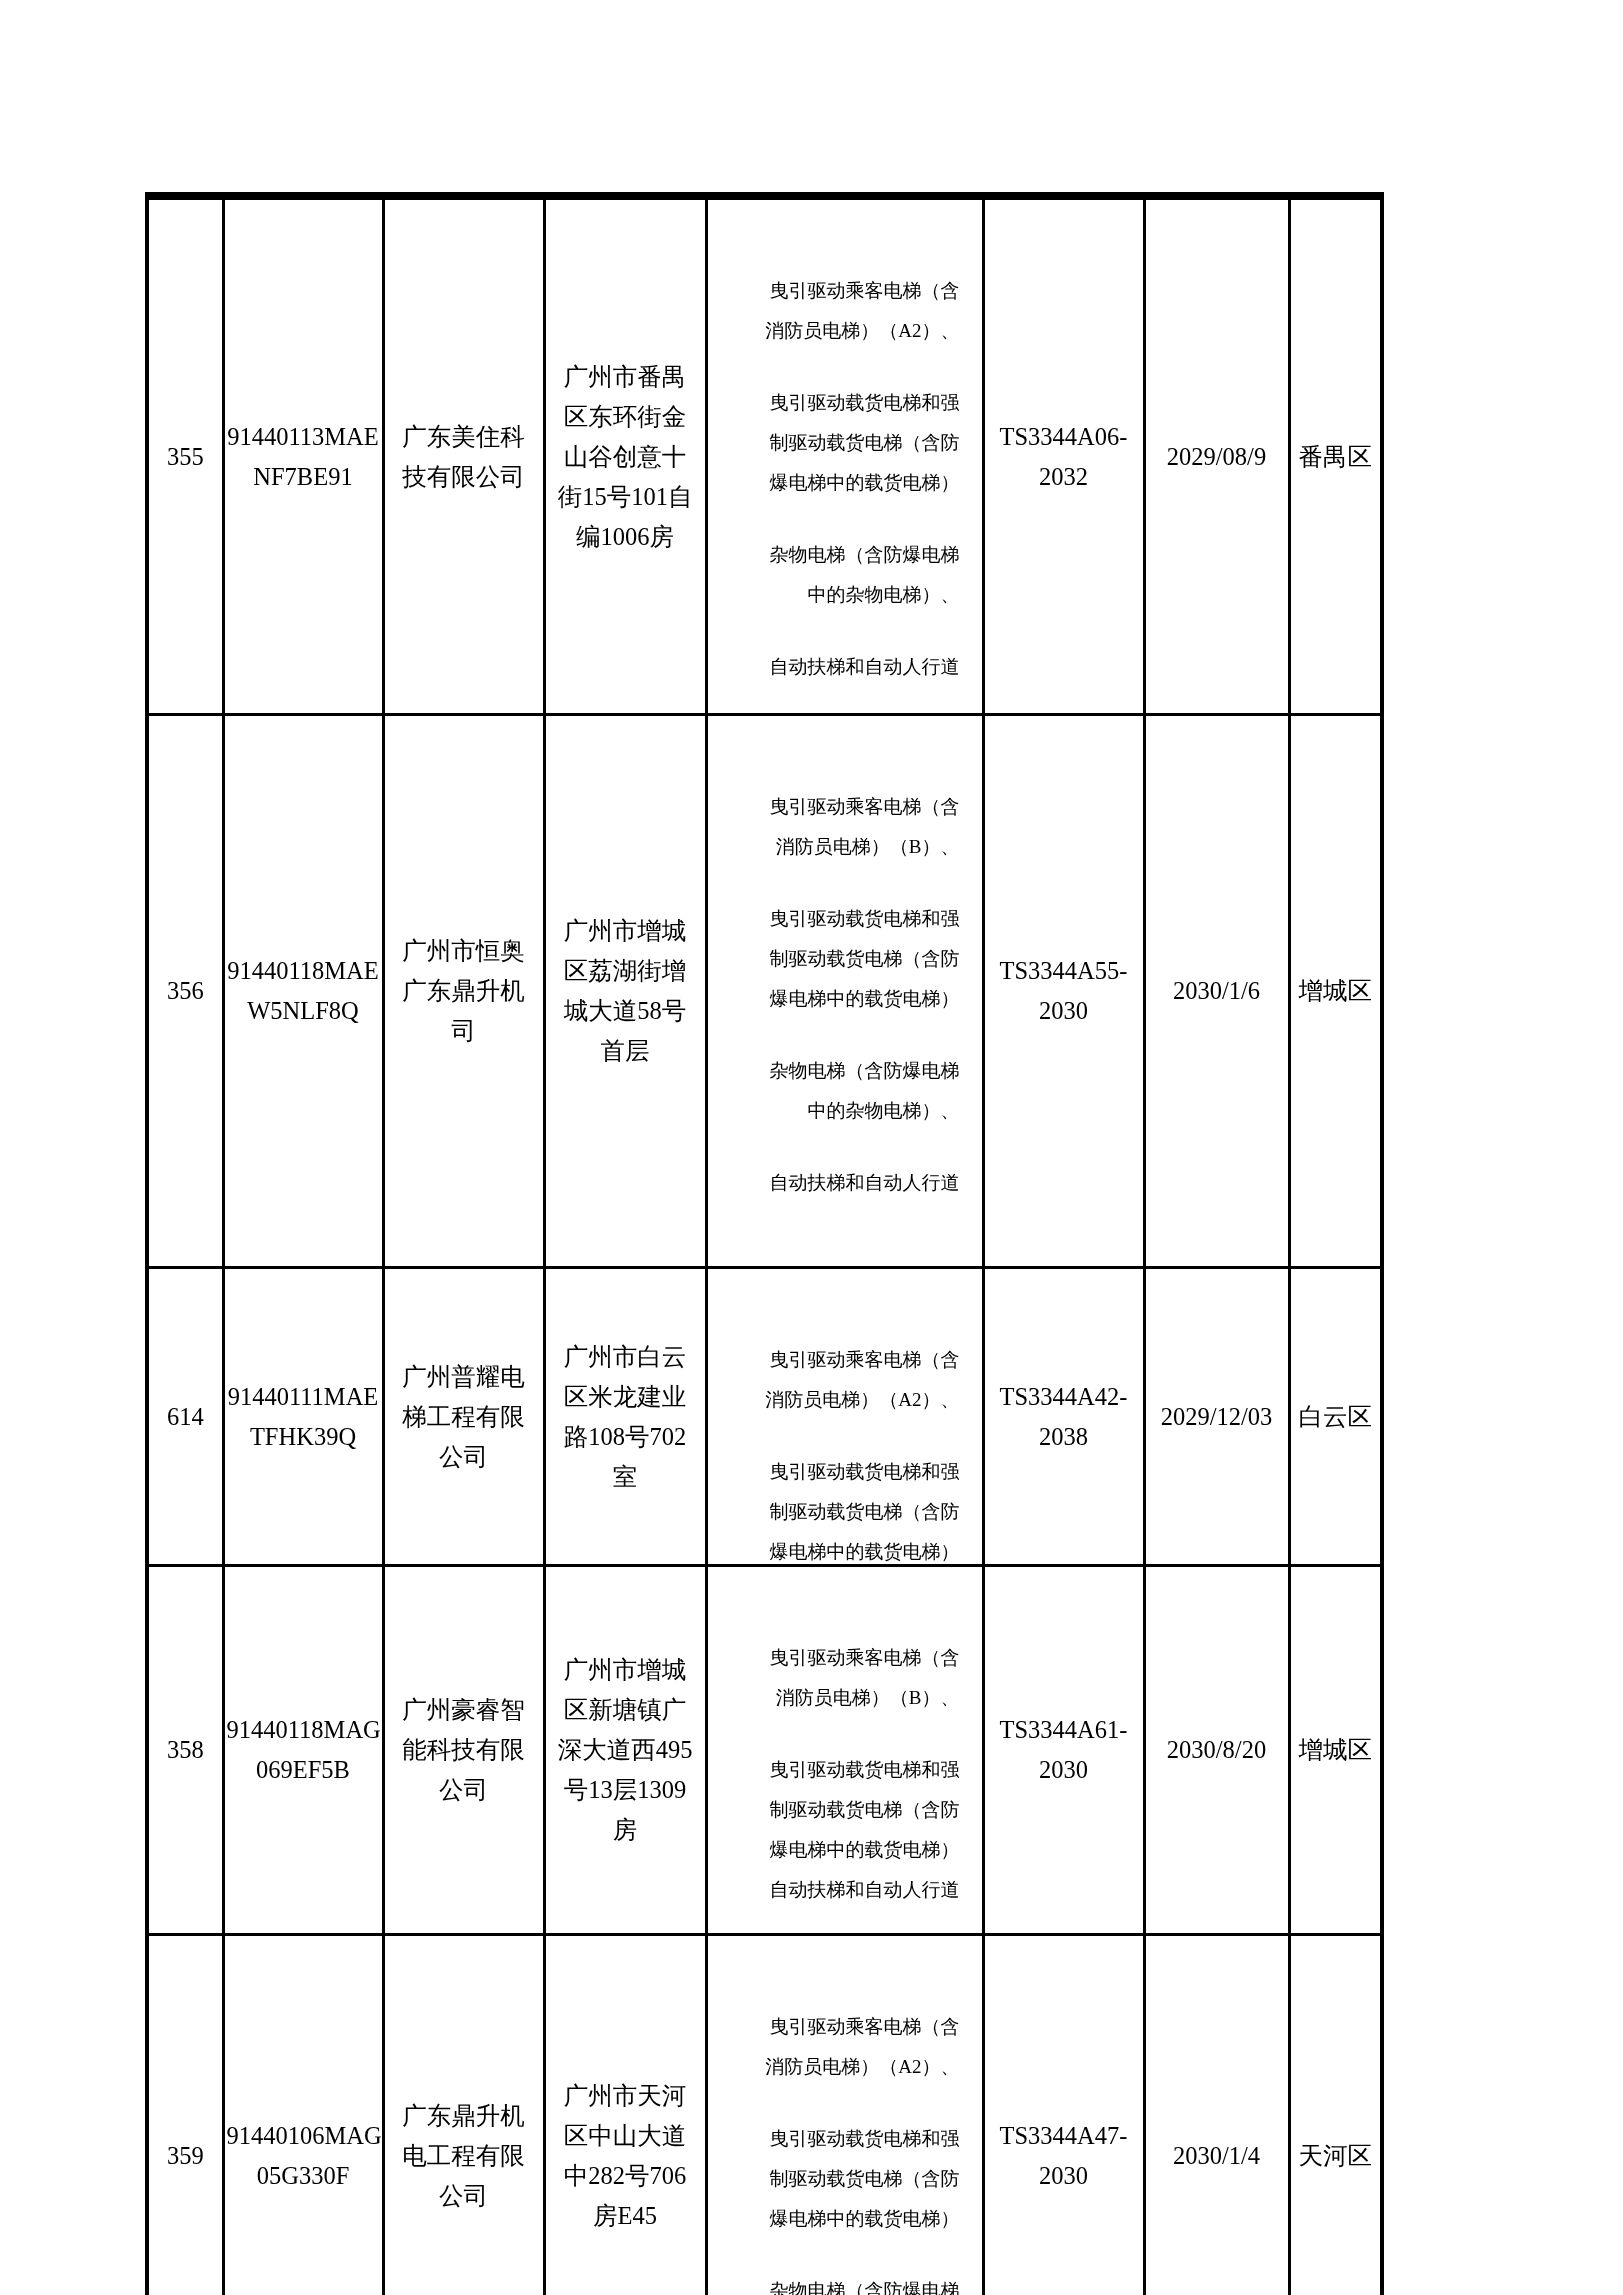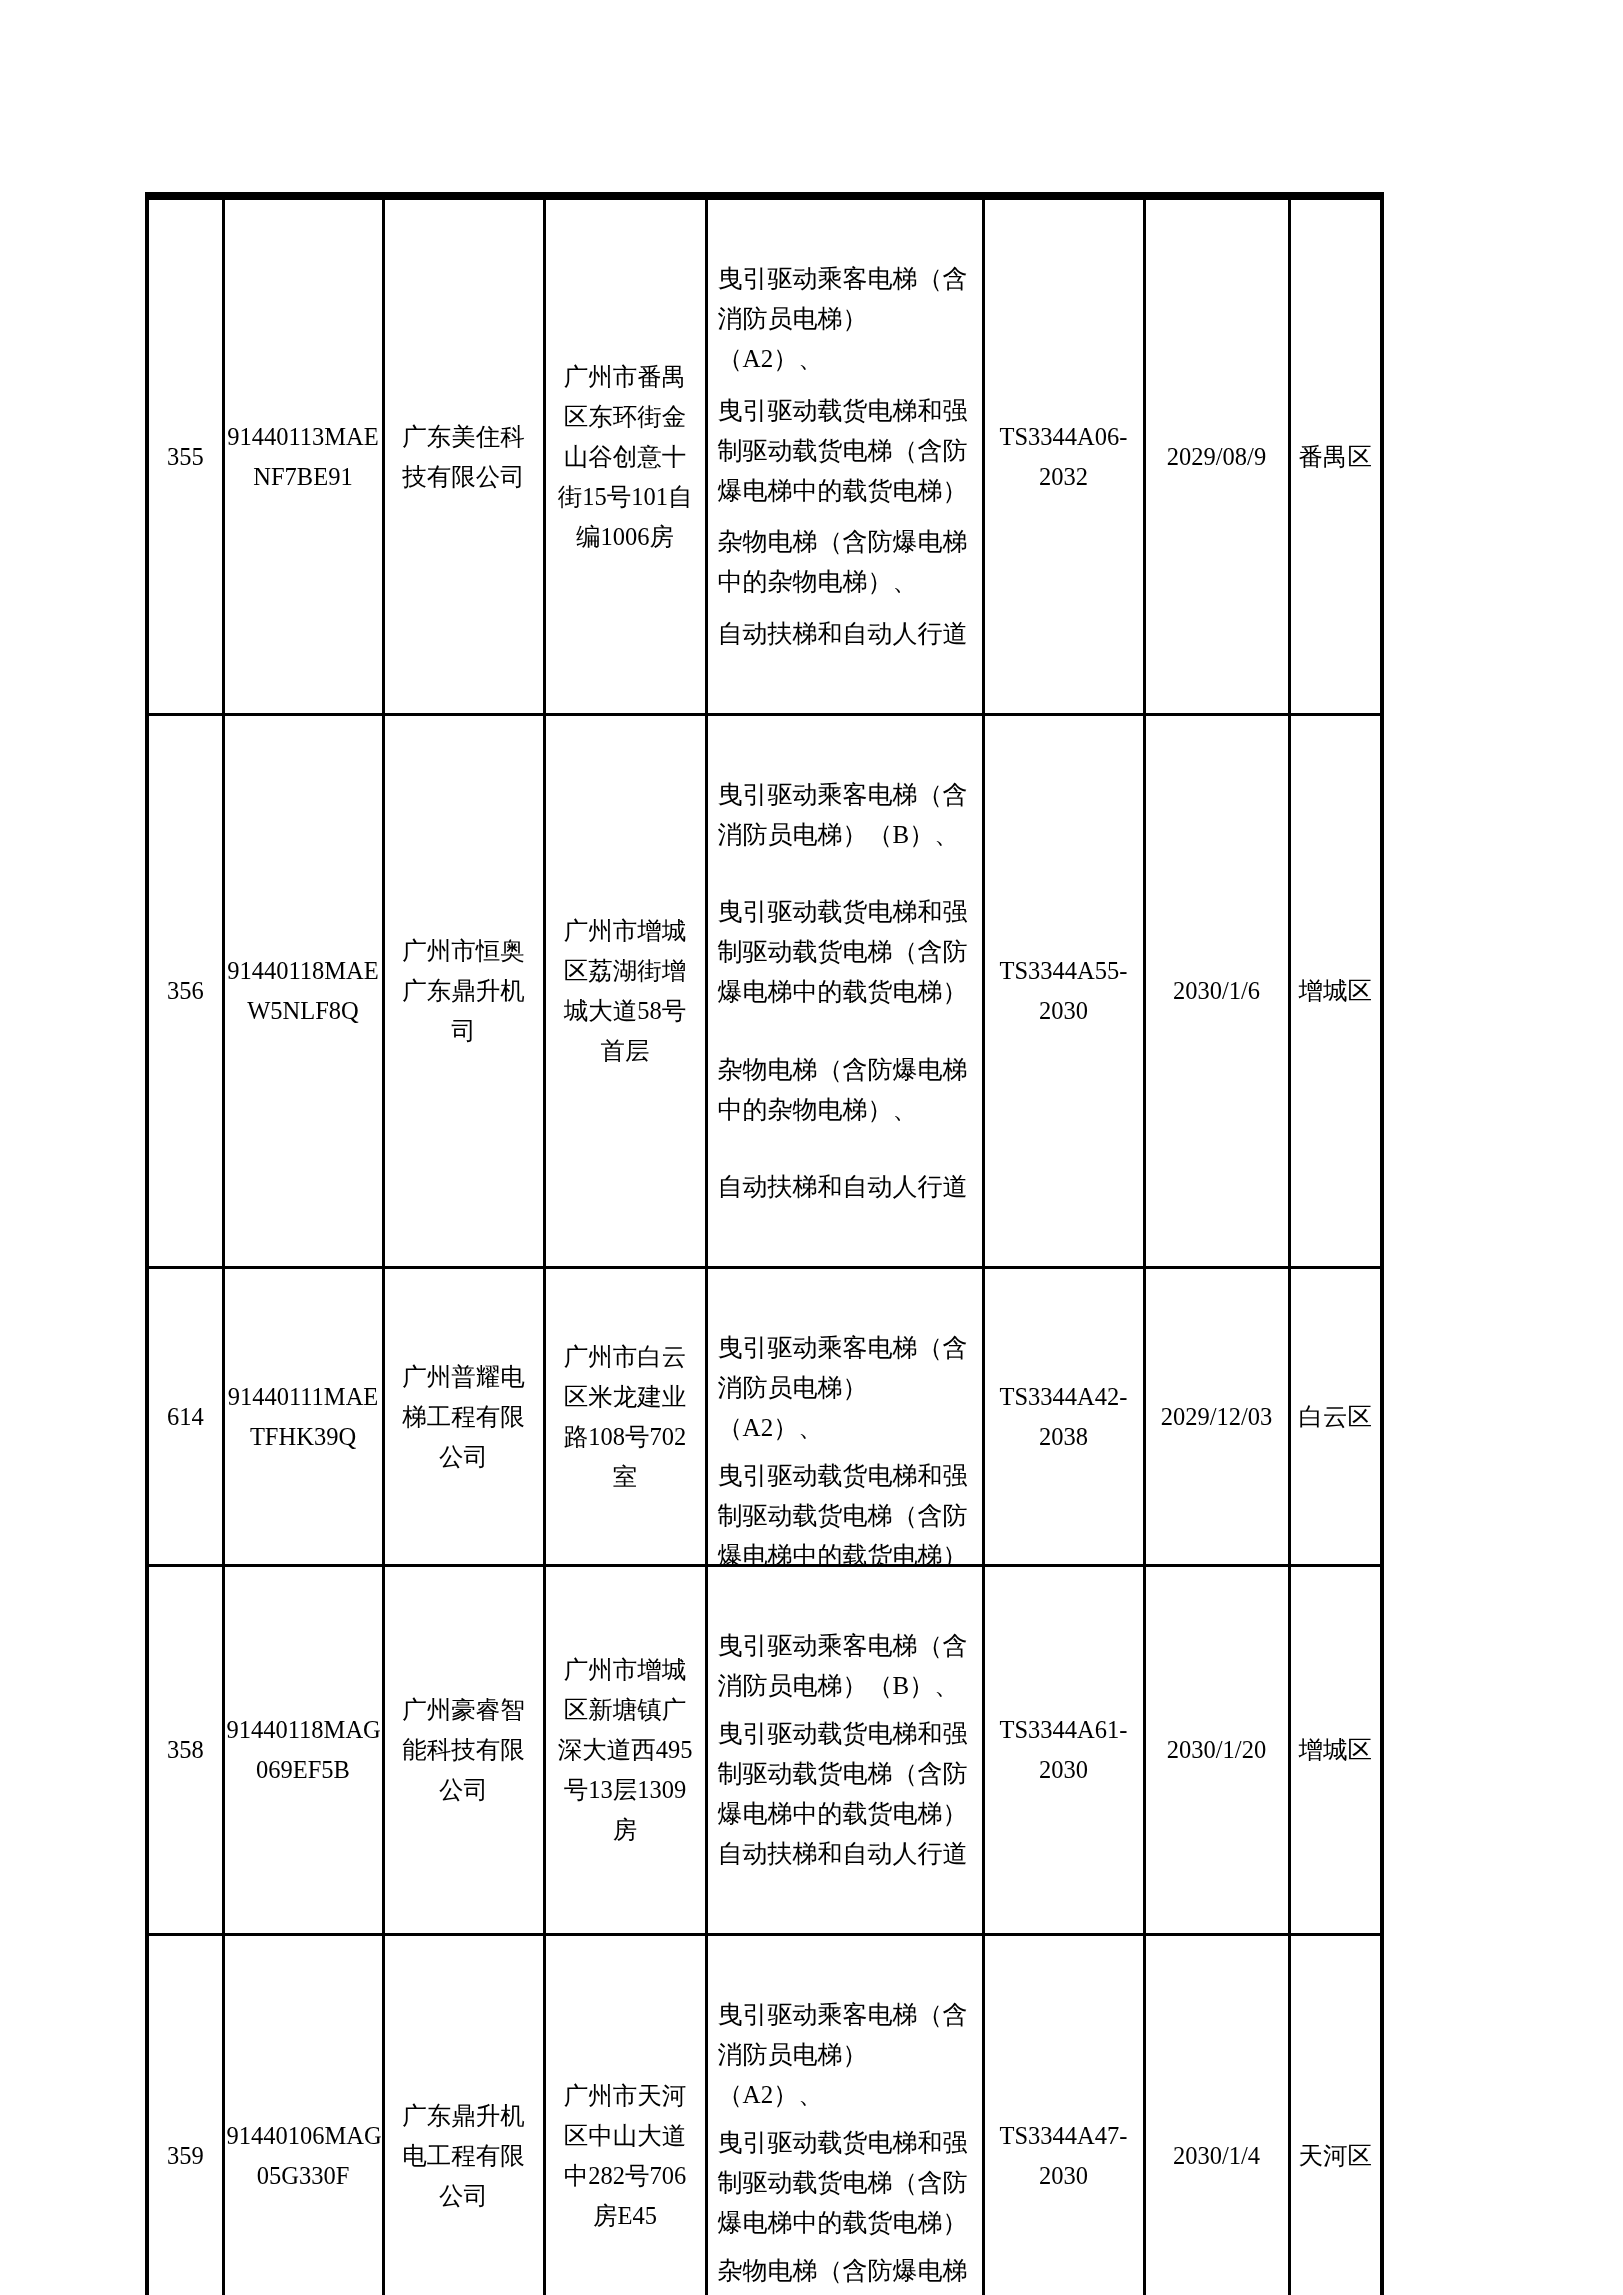--- a/index.html
+++ b/index.html
@@ -41,21 +41,21 @@
     display:flex;flex-direction:column;
     justify-content:space-between;
     box-sizing:border-box;
     padding:15.3px 4.1px;
   }
   tbody tr:nth-child(1) .scope-wrap{height:433px;}
   tbody tr:nth-child(2) .scope-wrap{height:470px;}
   tbody tr:nth-child(3) .scope-wrap{height:215px;}
   tbody tr:nth-child(4) .scope-wrap{height:286px;}
   tbody tr:nth-child(5) .scope-wrap{height:360px;}
-  .scope-item{margin:4px;text-align:left;white-space:pre-line;font-size:25px;line-height:40px;}
+  .scope-item{margin:16px;text-align:right;white-space:pre-line;font-size:19px;line-height:40px;}
 </style>
 </head>
 <body>
 
 <div class="page">
   <table class="grid">
     <colgroup>
       <col style="width:76px">
       <col style="width:160px">
       <col style="width:161px">
@@ -151,21 +151,21 @@
 房</td>
     <td class="scope">
       <div class="scope-wrap"><p class="scope-item">曳引驱动乘客电梯（含
 消防员电梯）（B）、</p><p class="scope-item">曳引驱动载货电梯和强
 制驱动载货电梯（含防
 爆电梯中的载货电梯）
 自动扶梯和自动人行道</p></div>
     </td>
     <td>TS3344A61-
 2030</td>
-    <td>2030/1/20</td>
+    <td>2030/8/20</td>
     <td>增城区</td>
   </tr>
 
   <tr>
     <td>359</td>
     <td>91440106MAG
 05G330F</td>
     <td>广东鼎升机
 电工程有限
 公司</td>

